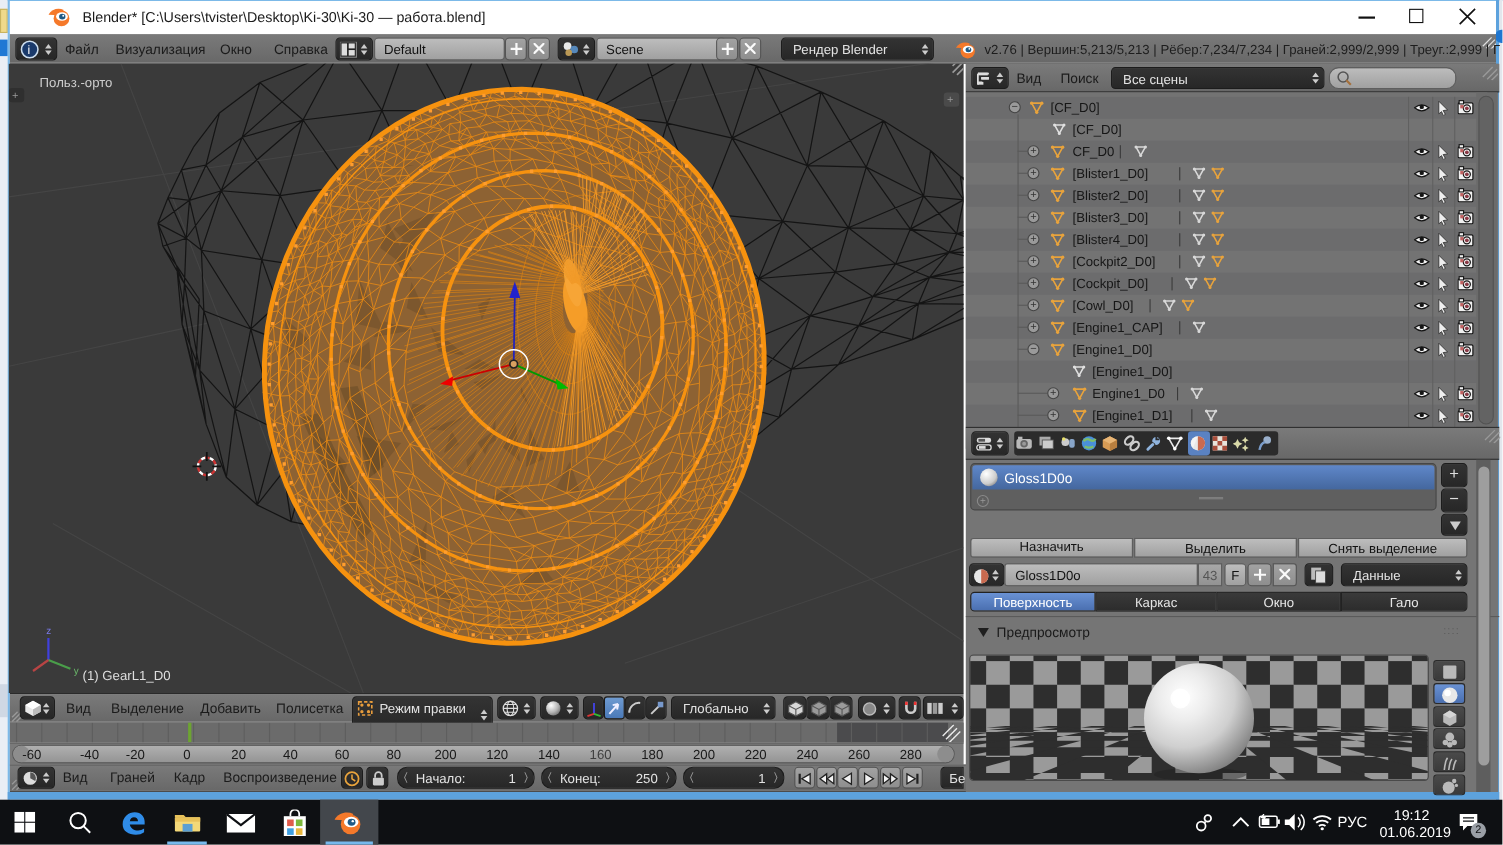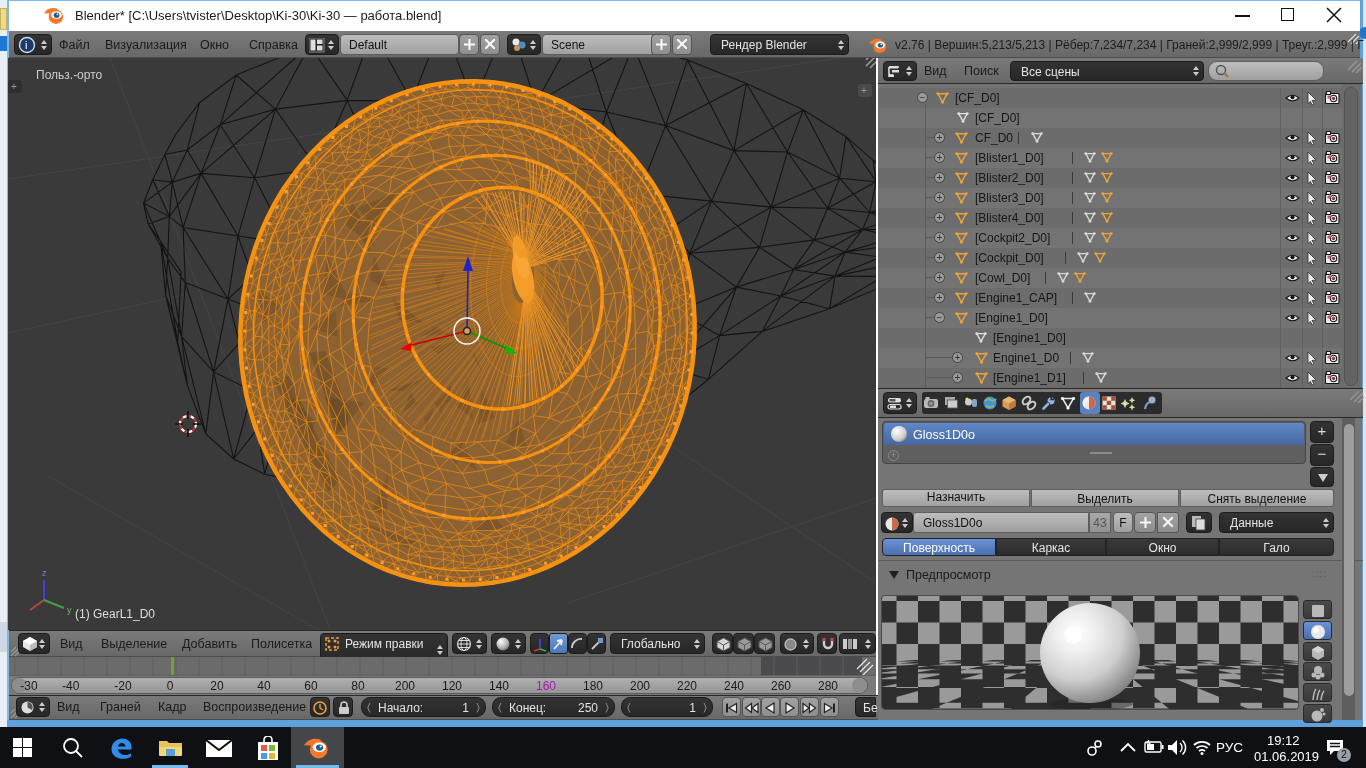--- a/index.html
+++ b/index.html
@@ -282,32 +282,32 @@
     <line x1="811" y1="0" x2="811" y2="18" stroke="#5e5e5e"></line>
     <line x1="834" y1="0" x2="834" y2="18" stroke="#5e5e5e"></line>
     <line x1="857" y1="0" x2="857" y2="18" stroke="#5e5e5e"></line>
     <path d="M848,12 l10,-10 M851,15 l10,-10 M854,18 l10,-10" stroke="#e8e8e8" stroke-width="1.3"></path>
   </svg>
 <div class="abs" style="left:171px;top:657px;width:3px;height:18px;background:#6da432"></div>
 <div class="abs" style="left:9px;top:675px;width:867px;height:20px;background:#7a7a7a;border-top:1px solid #5e5e5e"></div>
 <div class="abs" style="left:11px;top:677px;width:857px;height:17px;background:linear-gradient(#b0b0b0,#949494);border:1px solid #5a5a5a;border-radius:9px"></div>
 <div class="abs" style="left:12px;top:678px;width:15px;height:15px;border-radius:8px;background:#8d8d8d"></div>
 <div class="abs" style="left:852px;top:678px;width:15px;height:15px;border-radius:8px;background:#8d8d8d"></div>
-<div class="abs txt" style="left:15px;top:679px;width:28px;text-align:center;font-size:12px;color:#1a1a1a">-30</div>
-<div class="abs txt" style="left:62px;top:679px;width:28px;text-align:left;font-size:12px;color:#1a1a1a">-40</div>
+<div class="abs txt" style="left:15px;top:679px;width:28px;text-align:center;font-size:12px;color:#1a1a1a">-60</div>
+<div class="abs txt" style="left:62px;top:679px;width:28px;text-align:right;font-size:12px;color:#1a1a1a">-40</div>
 <div class="abs txt" style="left:109px;top:679px;width:28px;text-align:center;font-size:12px;color:#1a1a1a">-20</div>
 <div class="abs txt" style="left:156px;top:679px;width:28px;text-align:center;font-size:12px;color:#1a1a1a">0</div>
 <div class="abs txt" style="left:203px;top:679px;width:28px;text-align:center;font-size:12px;color:#1a1a1a">20</div>
 <div class="abs txt" style="left:250px;top:679px;width:28px;text-align:center;font-size:12px;color:#1a1a1a">40</div>
 <div class="abs txt" style="left:297px;top:679px;width:28px;text-align:center;font-size:12px;color:#1a1a1a">60</div>
 <div class="abs txt" style="left:344px;top:679px;width:28px;text-align:center;font-size:12px;color:#1a1a1a">80</div>
 <div class="abs txt" style="left:391px;top:679px;width:28px;text-align:center;font-size:12px;color:#1a1a1a">200</div>
 <div class="abs txt" style="left:438px;top:679px;width:28px;text-align:center;font-size:12px;color:#1a1a1a">120</div>
 <div class="abs txt" style="left:485px;top:679px;width:28px;text-align:center;font-size:12px;color:#1a1a1a">140</div>
-<div class="abs txt" style="left:532px;top:679px;width:28px;text-align:center;font-size:12px;color:#a21caf">160</div>
+<div class="abs txt" style="left:532px;top:679px;width:28px;text-align:center;font-size:12px;color:#404040">160</div>
 <div class="abs txt" style="left:579px;top:679px;width:28px;text-align:center;font-size:12px;color:#1a1a1a">180</div>
 <div class="abs txt" style="left:626px;top:679px;width:28px;text-align:center;font-size:12px;color:#1a1a1a">200</div>
 <div class="abs txt" style="left:673px;top:679px;width:28px;text-align:center;font-size:12px;color:#1a1a1a">220</div>
 <div class="abs txt" style="left:720px;top:679px;width:28px;text-align:center;font-size:12px;color:#1a1a1a">240</div>
 <div class="abs txt" style="left:767px;top:679px;width:28px;text-align:center;font-size:12px;color:#1a1a1a">260</div>
 <div class="abs txt" style="left:814px;top:679px;width:28px;text-align:center;font-size:12px;color:#1a1a1a">280</div>
 <div class="abs hdr" style="left:9px;top:695px;width:1351px;height:25px;border-top:1px solid #2a2a2a"></div>
 <svg class="abs" style="left:10px;top:708px" width="16" height="11">
     <path d="M1,10 l8,-8 M1,5 l4,-4 M5,10 l5,-5" stroke="#999" stroke-width="1.2"></path>
   </svg>

